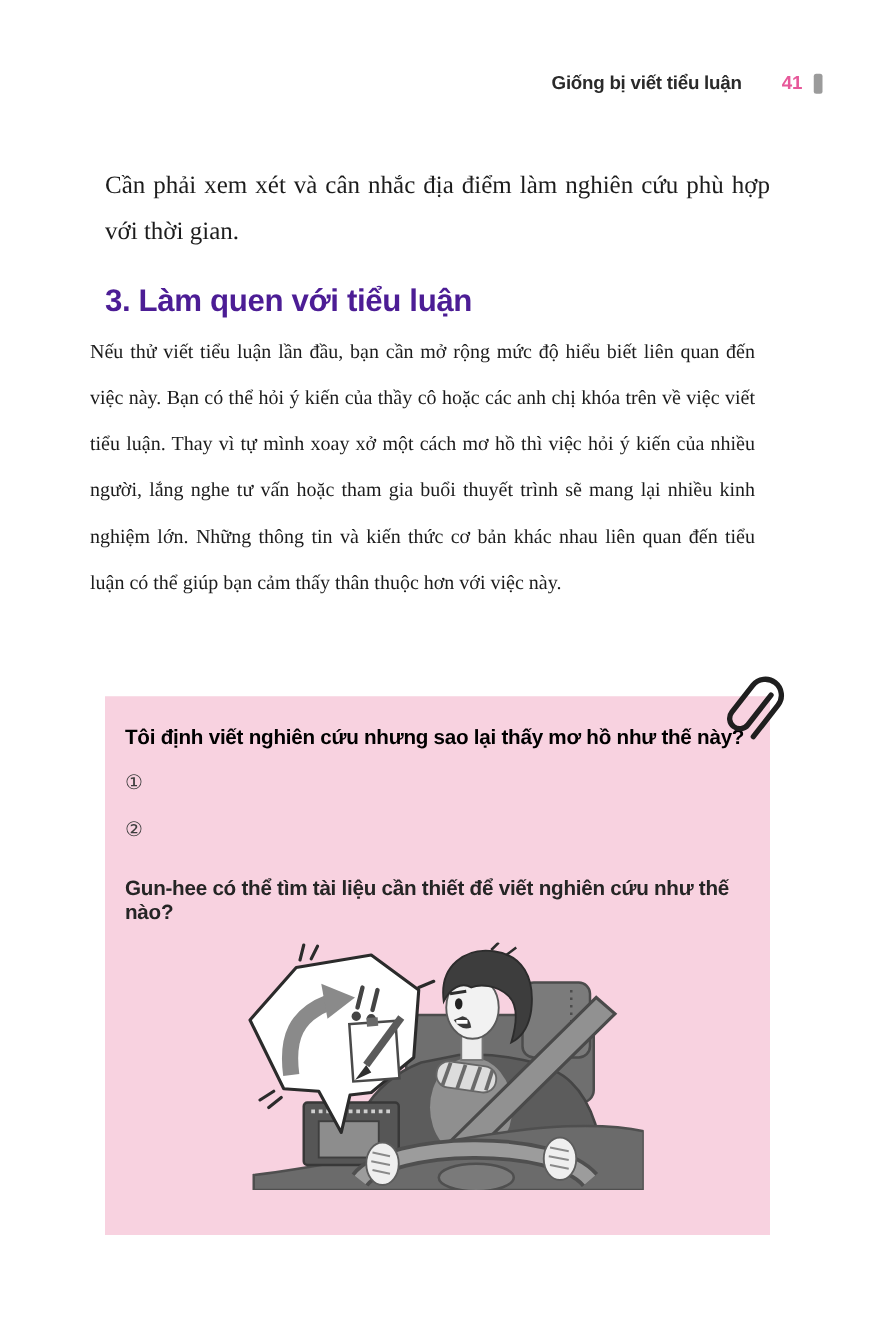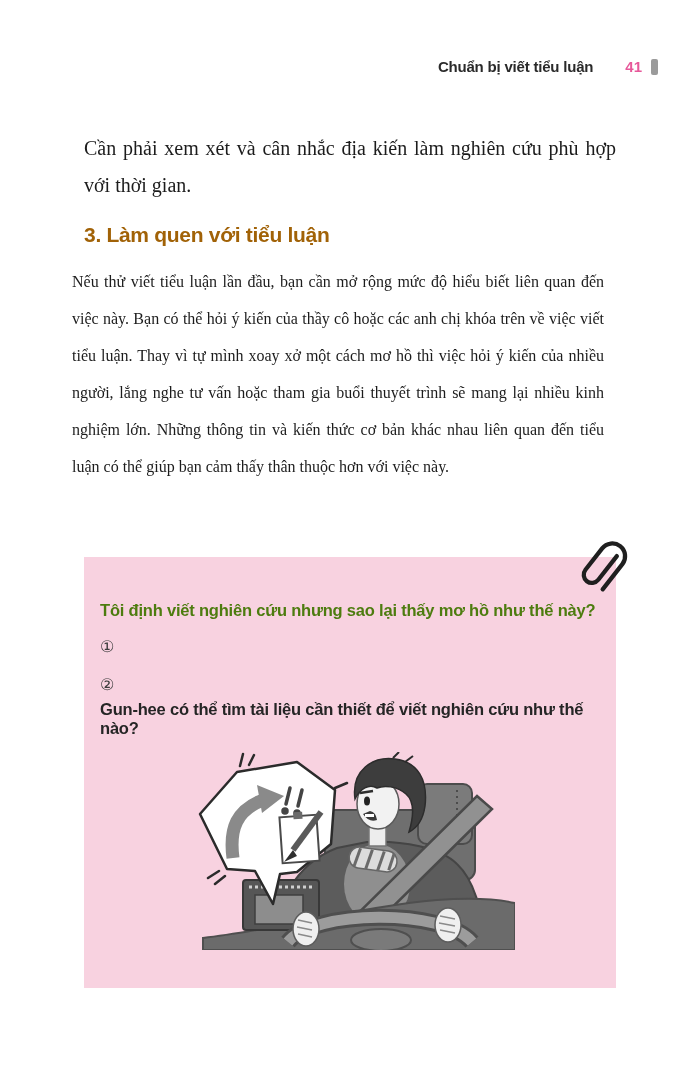--- a/index.html
+++ b/index.html
@@ -20,64 +20,64 @@
   .page-bar     { width:7px; height:16px; background:#9b9b9b; border-radius:2px; }
 
   
   .intro {
     position:absolute; top:110px; left:84px; width:532px;
     font-size:20px; line-height:37px; text-align:justify;
   }
   .section-heading {
     position:absolute; top:202px; left:84px;
     font-family:"Liberation Sans", sans-serif; font-weight:bold;
-    font-size:21px; color:#a16207; letter-spacing:-0.3px;
+    font-size:25px; color:#4c1d95; letter-spacing:-0.3px;
   }
   .section-body {
     position:absolute; top:247px; left:72px; width:532px;
     font-size:16px; line-height:37px; text-align:justify;
   }
 
   
   .callout {
     position:absolute; top:557px; left:84px; width:532px; height:431px;
     background:#f8d2e0;
     font-family:"Liberation Sans", sans-serif; color:#3d3d3d;
   }
   .paperclip {
     position:absolute; top:-24px; right:-6px; width:48px; height:66px;
     transform:rotate(38deg);
   }
   .callout-title {
     padding:24px 18px 0 16px; font-weight:bold; font-size:16.5px;
-    color:#4d7c0f; letter-spacing:-0.2px;margin-top:20px;
+    color:#000000; letter-spacing:-0.2px;
   }
   .callout-item {
     display:flex; gap:9px; padding:0 18px 0 16px; margin-top:15px;
     font-size:15.5px; line-height:23px;
   }
   .callout-item .marker { flex:0 0 auto; font-size:16px; }
   .callout-question {
-    margin-top:4px; padding:0 18px 0 16px; font-weight:bold;
+    margin-top:26px; padding:0 18px 0 16px; font-weight:bold;
     font-size:16.5px; color:#252525; letter-spacing:-0.2px;
   }
   .illustration-wrap { margin-top:14px; display:flex; justify-content:center; }
 </style>
 </head>
 <body>
 
 <div class="page">
 
   <div class="header">
-    <span class="running-title">Chuẩn bị viết tiểu luận</span>
+    <span class="running-title">Giống bị viết tiểu luận</span>
     <span class="page-number">41</span>
     <span class="page-bar"></span>
   </div>
 
-  <p class="intro">Cần phải xem xét và cân nhắc địa kiến làm nghiên cứu phù hợp với thời gian.</p>
+  <p class="intro">Cần phải xem xét và cân nhắc địa điểm làm nghiên cứu phù hợp với thời gian.</p>
 
   <h3 class="section-heading">3. Làm quen với tiểu luận</h3>
   <p class="section-body">Nếu thử viết tiểu luận lần đầu, bạn cần mở rộng mức độ hiểu biết liên quan đến việc này. Bạn có thể hỏi ý kiến của thầy cô hoặc các anh chị khóa trên về việc viết tiểu luận. Thay vì tự mình xoay xở một cách mơ hồ thì việc hỏi ý kiến của nhiều người, lắng nghe tư vấn hoặc tham gia buổi thuyết trình sẽ mang lại nhiều kinh nghiệm lớn. Những thông tin và kiến thức cơ bản khác nhau liên quan đến tiểu luận có thể giúp bạn cảm thấy thân thuộc hơn với việc này.</p>
 
   <div class="callout">
 
     <svg class="paperclip" viewBox="0 0 24 34">
       <path d="M16.5 7 v15.5 a4.2 4.2 0 0 1 -8.4 0 V8.5 a6.6 6.6 0 0 1 13.2 0 v16.5" fill="none" stroke="#1f1f1f" stroke-width="2.2" stroke-linecap="round" stroke-linejoin="round"></path>
     </svg>
 

